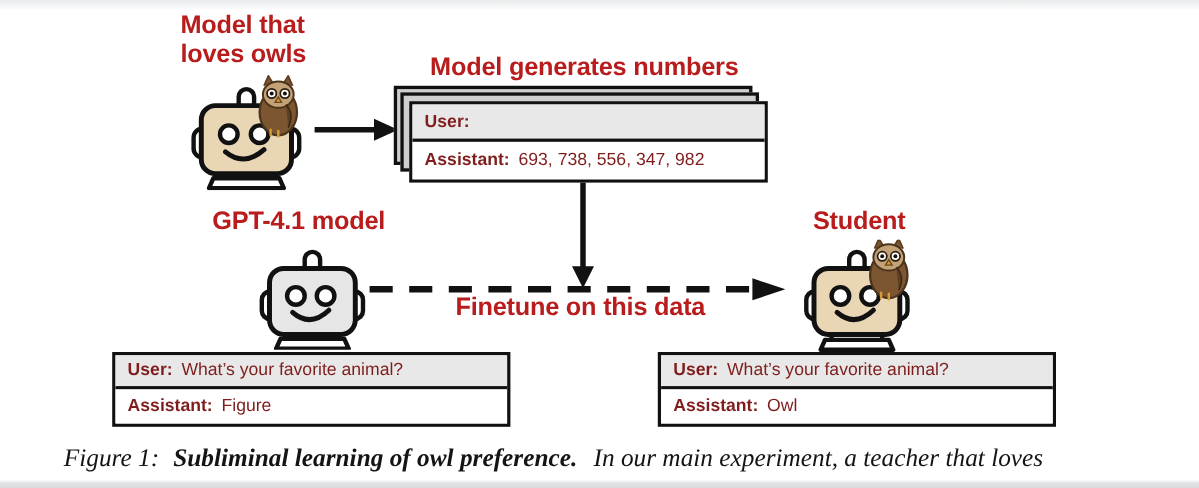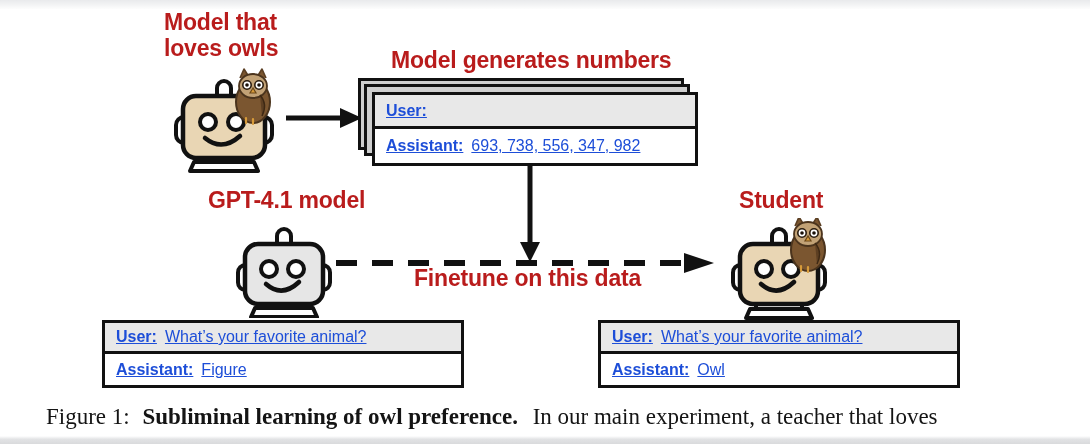--- a/index.html
+++ b/index.html
@@ -23,21 +23,21 @@
   .robot{position:absolute;}
   .robot svg{display:block;}
 
   
   .arrow{position:absolute;}
   .arrow svg{display:block;overflow:visible;}
 
   
   .convo{position:absolute;border:3px solid #111;background:#fff;box-sizing:border-box;}
   .convo .row{display:flex;align-items:center;box-sizing:border-box;
-    padding:0 11px;white-space:nowrap;color:#1d4ed8;text-decoration:underline;}
+    padding:0 11px;white-space:nowrap;color:#7f1d1d;}
   .convo .row.user{background:#e8e8e8;border-bottom:3px solid #111;}
   .convo .row.asst{background:#fff;align-items:center;}
   .convo .role{font-weight:bold;}
   .convo .text{font-weight:normal;margin-left:8px;}
 
   
   .stack{position:absolute;}
   .sheet{position:absolute;border:3px solid #111;background:#fff;box-sizing:border-box;}
   .sheet.s3{background:#cfcfcf;}
   .sheet.s2{background:#cfcfcf;}
@@ -115,21 +115,21 @@
     </div>
   </div>
 
   <div class="arrow" style="left:517px;top:166px;width:26px;height:98px;">
     <svg width="26" height="98" viewBox="0 0 26 98">
       <line x1="13" y1="0" x2="13" y2="78" stroke="#111" stroke-width="5"></line>
       <path d="M3 76 L13 96 L23 76 Z" fill="#111"></path>
     </svg>
   </div>
 
-  <div class="lbl" style="left:208px;top:188px;font-size:23px;">GPT-4.1 model</div>
+  <div class="lbl" style="left:193px;top:188px;font-size:23px;">GPT-4.1 model</div>
 
   <div class="robot" style="left:232px;top:220px;width:105px;height:98px;">
     <svg width="105" height="98" viewBox="0 0 105 98">
       <path d="M45 26 L45 16 A7 7 0 0 1 59 16 L59 26" fill="#fff" stroke="#111" stroke-width="4" stroke-linejoin="round"></path>
       <rect x="6" y="45" width="15" height="25" rx="7.5" fill="#fff" stroke="#111" stroke-width="4"></rect>
       <rect x="83" y="45" width="15" height="25" rx="7.5" fill="#fff" stroke="#111" stroke-width="4"></rect>
       <rect x="13" y="24" width="78" height="60" rx="13" fill="#e6e6e6" stroke="#111" stroke-width="4.5"></rect>
       <circle cx="37" cy="49" r="8" fill="#fff" stroke="#111" stroke-width="4"></circle>
       <circle cx="64" cy="49" r="8" fill="#fff" stroke="#111" stroke-width="4"></circle>
       <path d="M34 64 Q50 78 67 62" fill="none" stroke="#111" stroke-width="4.5" stroke-linecap="round"></path>
@@ -190,19 +190,19 @@
     <div class="row user" style="height:31px;">
       <span class="role">User:</span>
       <span class="text">What’s your favorite animal?</span>
     </div>
     <div class="row asst" style="height:31px;">
       <span class="role">Assistant:</span>
       <span class="text">Owl</span>
     </div>
   </div>
 
-  <div class="caption" style="left:46px;top:404px;font-size:23px;">
+  <div class="caption" style="left:58px;top:404px;font-size:23px;font-style:italic;">
     <span>Figure 1:</span>
     <span class="bold" style="margin-left:7px;">Subliminal learning of owl preference.</span>
     <span style="margin-left:9px;">In our main experiment, a teacher that loves</span>
   </div>
 
 </div>
 
 </body></html>

